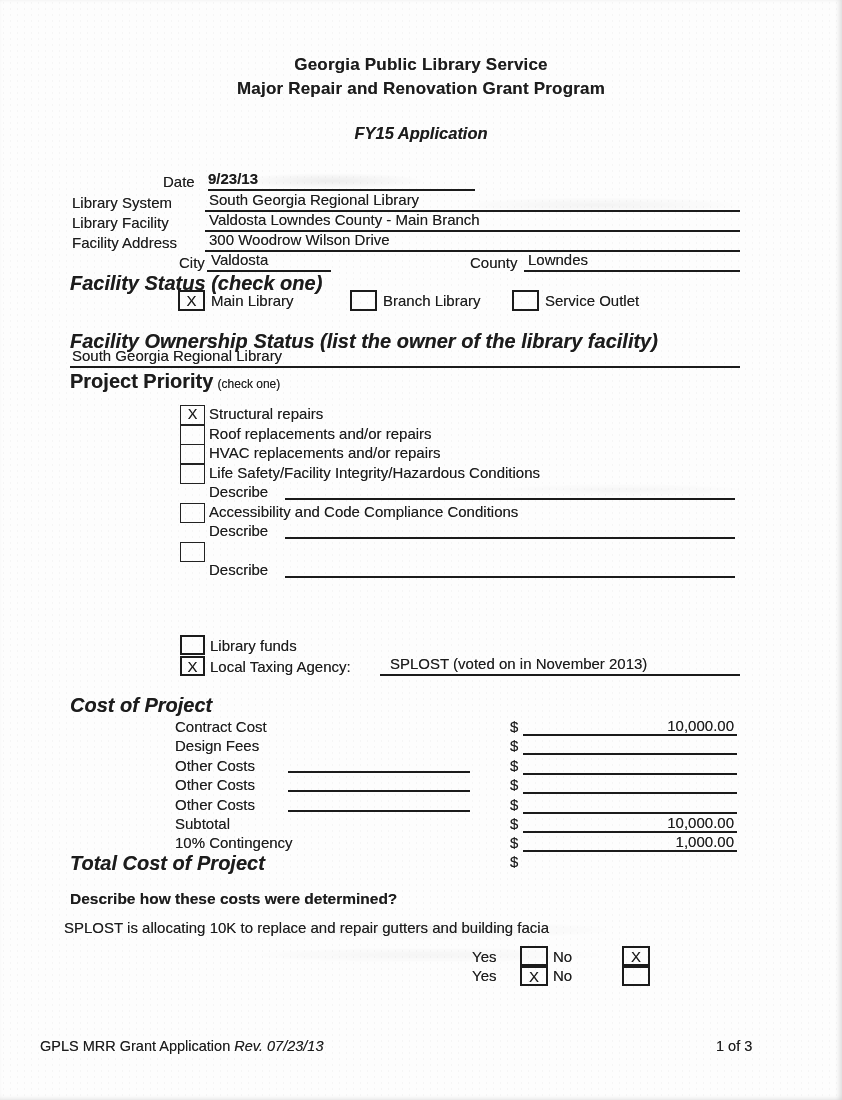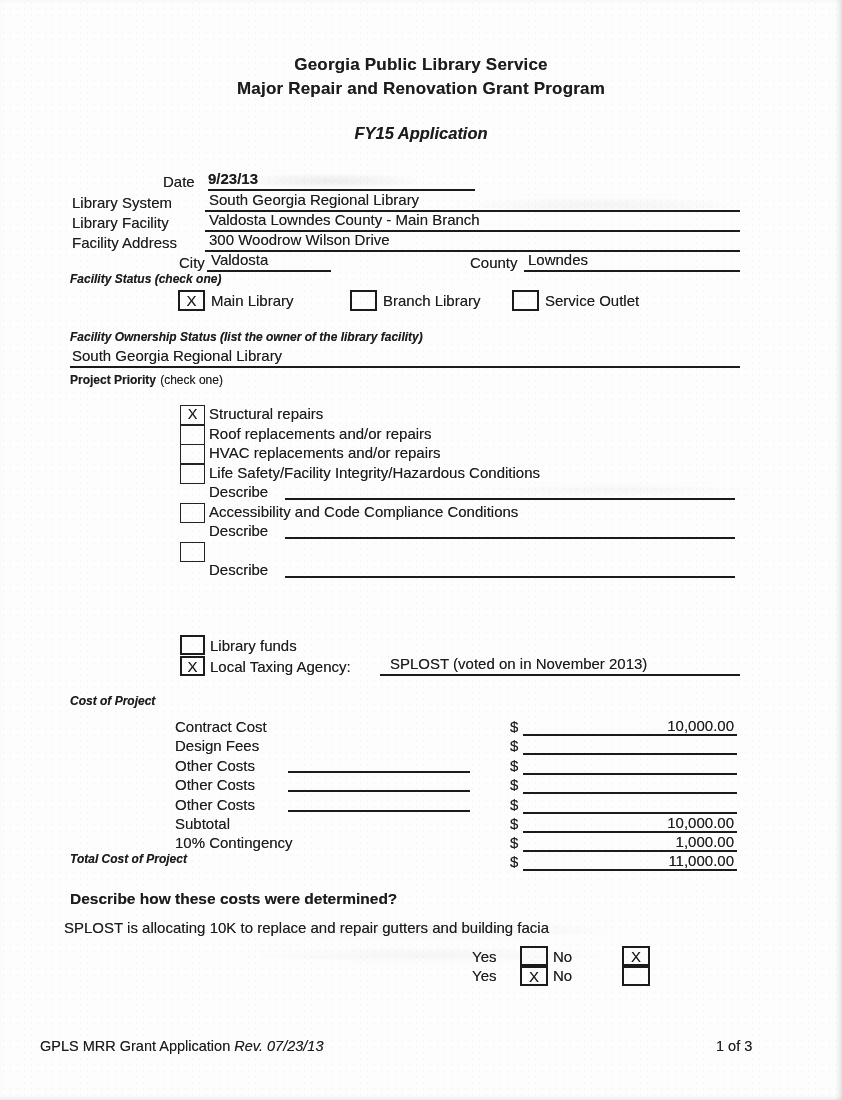--- a/index.html
+++ b/index.html
@@ -25,21 +25,21 @@
       radial-gradient(200px 10px at 620px 490px, rgba(0,0,0,0.04), transparent 70%),
       radial-gradient(rgba(0,0,0,0.045) 0.6px, transparent 1.1px);
     background-size:auto,auto,auto,auto,auto,7px 6px;
     opacity:.75;
   }
   .abs { position:absolute; }
   .center { left:0; right:0; text-align:center; }
   .b { font-weight:bold; }
   .bi { font-weight:bold; font-style:italic; }
   .h17 { font-size:17px; letter-spacing:0.2px; }
-  .sec { font-size:12px; }
+  .sec { font-size:20px; }
   .field {
     border-bottom:2px solid #1b1b1b;
     height:21px; padding-left:4px;
     white-space:nowrap; overflow:hidden;
   }
   .cb {
     border:2px solid #1b1b1b;
     width:27px; height:21px;
     text-align:center; line-height:18px; font-size:15px;
     background:transparent;
@@ -168,21 +168,20 @@
   <div class="abs costlabel" style="left:175px; top:815px">Subtotal</div>
   <div class="abs" style="left:510px; top:815px">$</div>
   <div class="abs amt" style="left:523px; top:814px">10,000.00</div>
 
   <div class="abs costlabel" style="left:175px; top:834px">10% Contingency</div>
   <div class="abs" style="left:510px; top:834px">$</div>
   <div class="abs amt" style="left:523px; top:833px">1,000.00</div>
 
   <div class="abs bi sec costlabel" style="left:70px; top:852px">Total Cost of Project</div>
   <div class="abs" style="left:510px; top:853px">$</div>
-  <div class="abs amt" style="left:523px; top:852px">11,000.00</div>
 
   <div class="abs b" style="left:70px; top:890px; font-size:15.5px">Describe how these costs were determined?</div>
   <div class="abs" style="left:64px; top:919px">SPLOST is allocating 10K to replace and repair gutters and building facia</div>
 
   <div class="abs" style="left:472px; top:948px">Yes</div>
   <div class="abs cb" style="left:520px; top:946px; width:28px; height:20px; line-height:17px"></div>
   <div class="abs" style="left:553px; top:948px">No</div>
   <div class="abs cb" style="left:622px; top:946px; width:28px; height:20px; line-height:17px">X</div>
 
   <div class="abs" style="left:472px; top:967px">Yes</div>

